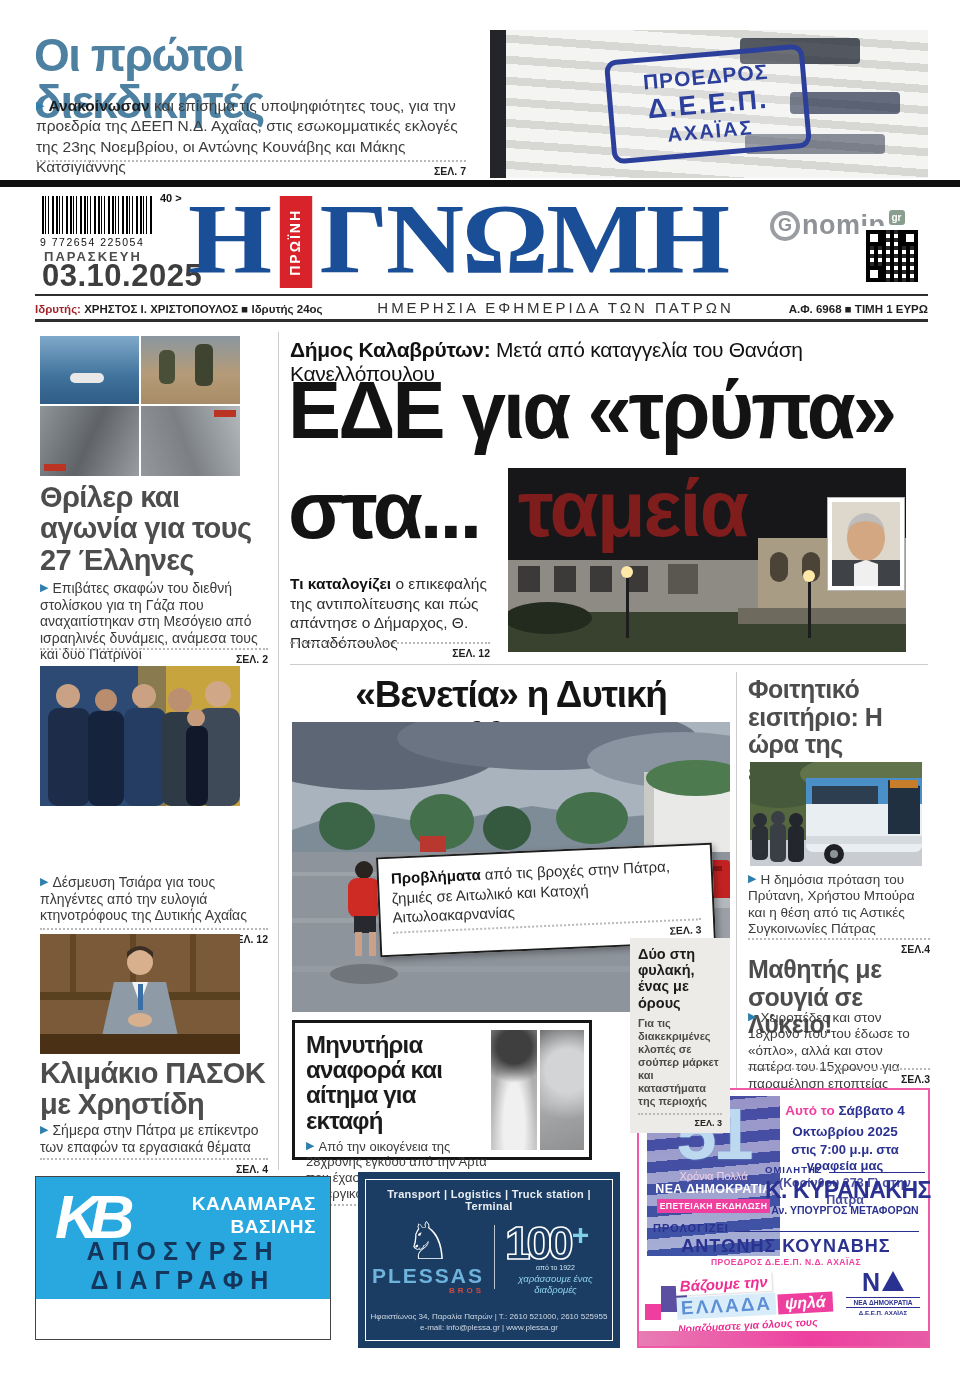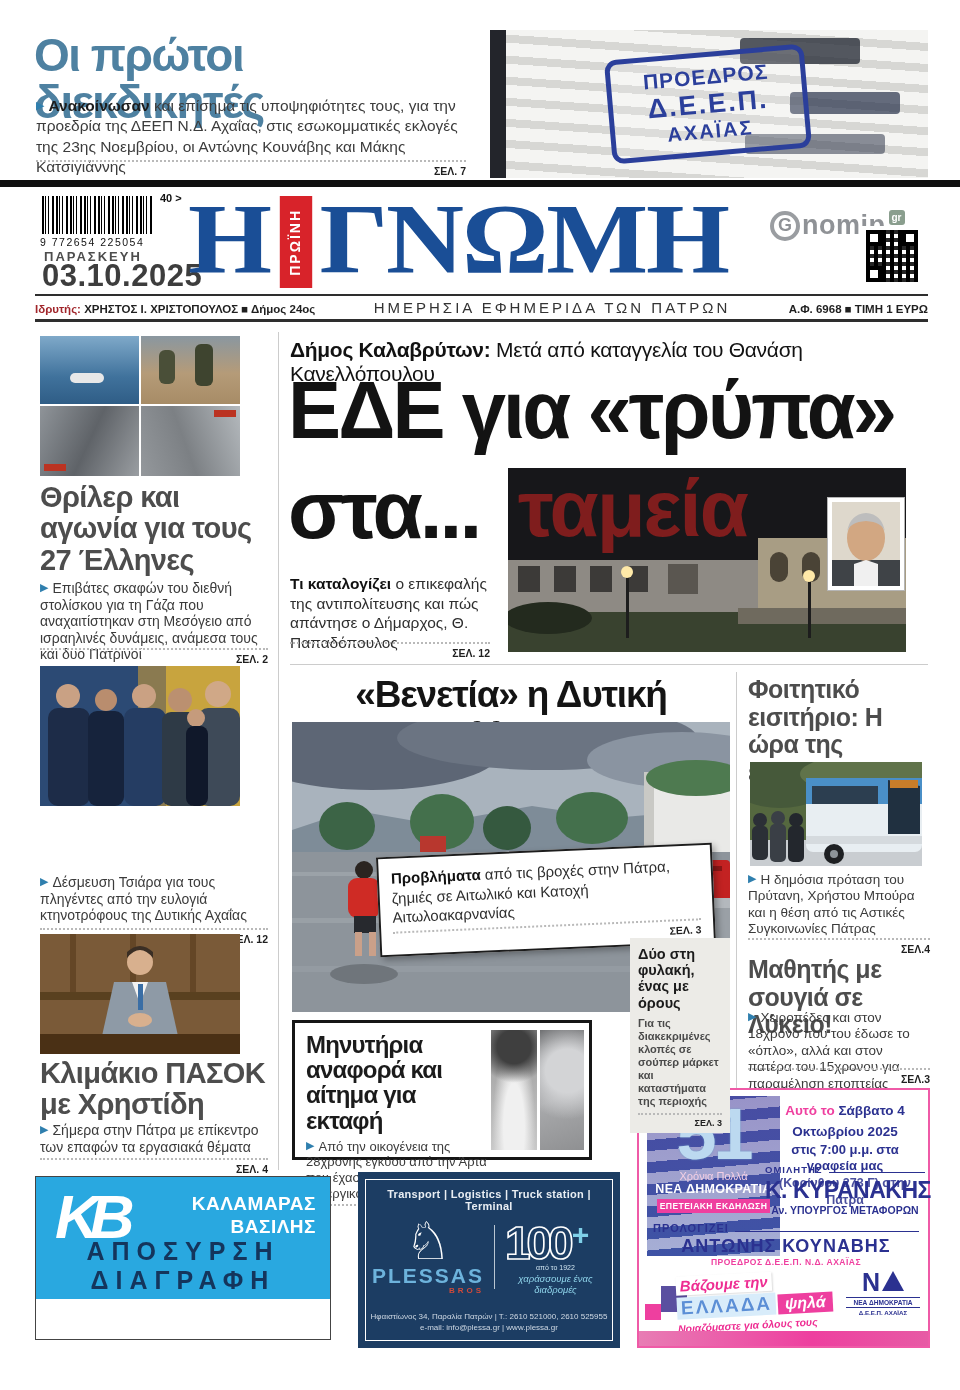--- a/index.html
+++ b/index.html
@@ -282,21 +282,21 @@
   <div class="abs qr">
     <div class="qr-inner"></div>
     <div class="qr-f tl"></div>
     <div class="qr-f tr"></div>
     <div class="qr-f bl"></div>
   </div>
 
   <div class="abs mast-rule1"></div>
   <div class="abs mast-info">
     <div class="mi-left">
-      <span class="red">Ιδρυτής:</span><span> ΧΡΗΣΤΟΣ Ι. ΧΡΙΣΤΟΠΟΥΛΟΣ</span><span>  ■  Δήμος 24ος</span>
+      <span class="red">Ιδρυτής:</span><span> ΧΡΗΣΤΟΣ Ι. ΧΡΙΣΤΟΠΟΥΛΟΣ</span><span>  ■  Ιδρυτής 24ος</span>
     </div>
     <div class="mi-center">ΗΜΕΡΗΣΙΑ ΕΦΗΜΕΡΙΔΑ ΤΩΝ ΠΑΤΡΩΝ</div>
     <div class="mi-right">Α.Φ. 6968  ■  ΤΙΜΗ 1 ΕΥΡΩ</div>
   </div>
   <div class="abs mast-rule2"></div>
 
   <div class="abs vdiv" style="left:278px; top:332px; height:838px;"></div>
 
   <div class="abs flot img-frame">
     <div class="c1"></div>

